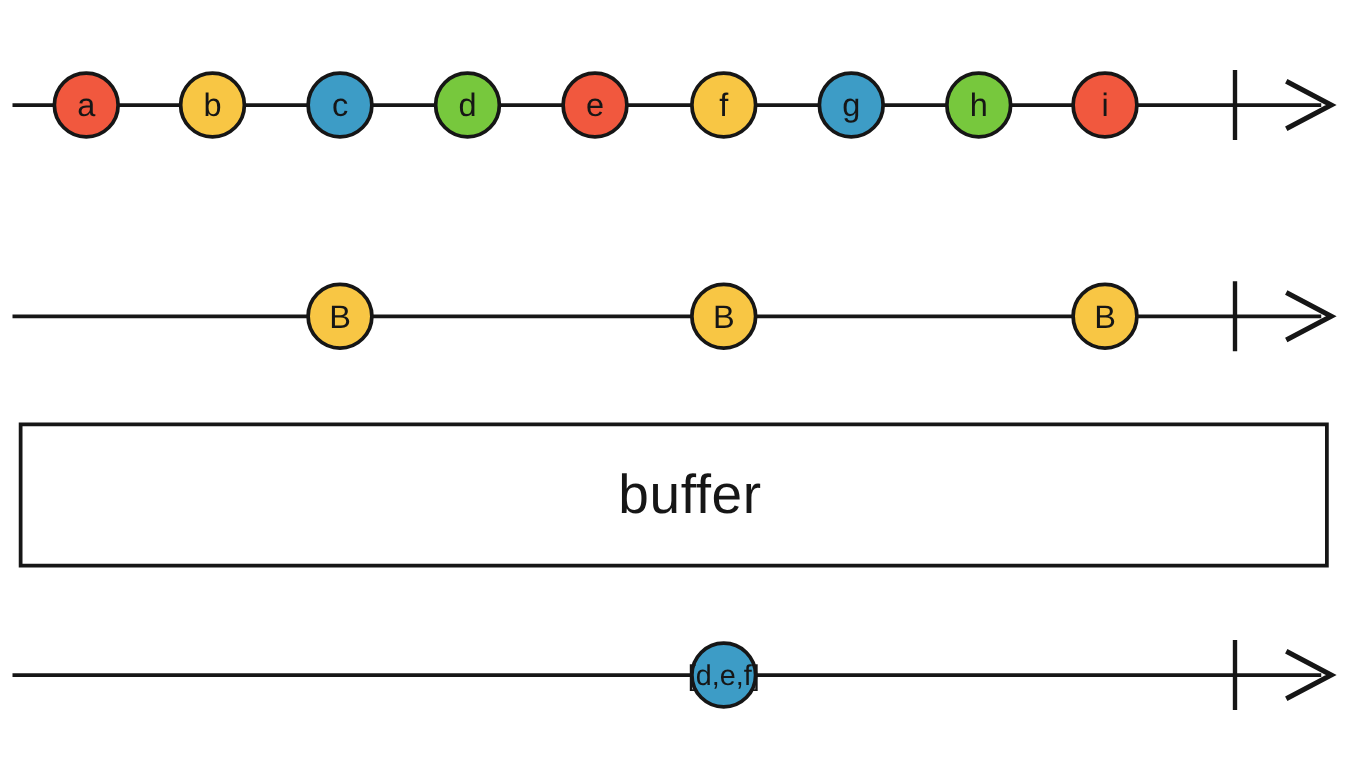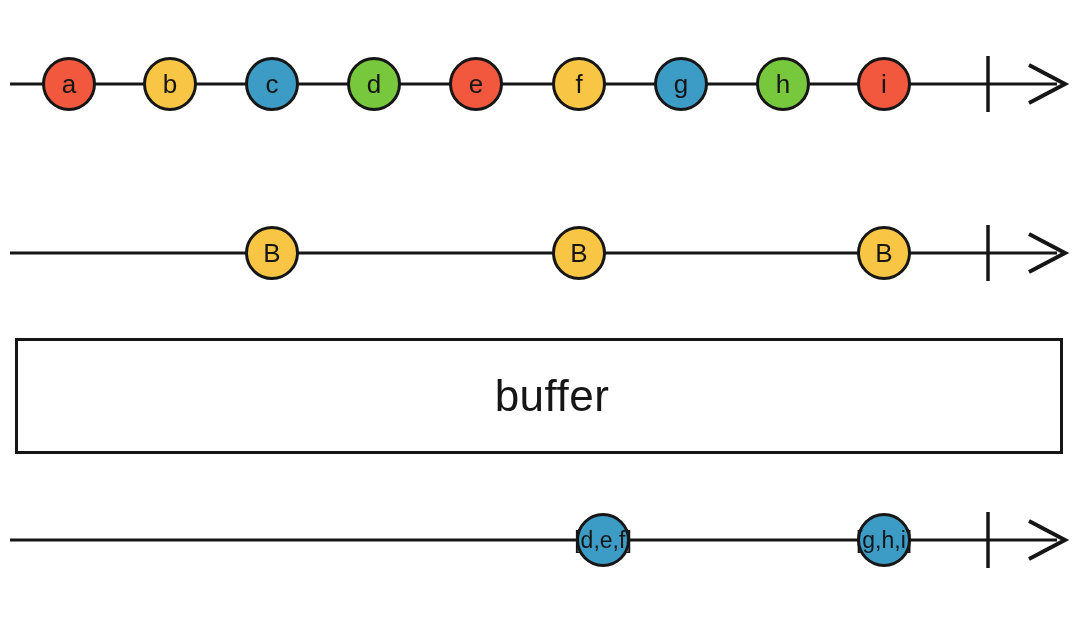--- a/index.html
+++ b/index.html
@@ -119,19 +119,16 @@
     </div>
     <div class="marble marble-boundary" style="left: 272px; top: 253px; background: rgb(248, 198, 68);">
       <span class="marble-label">B</span>
     </div>
     <div class="marble marble-boundary" style="left: 579px; top: 253px; background: rgb(248, 198, 68);">
       <span class="marble-label">B</span>
     </div>
     <div class="marble marble-boundary" style="left: 884px; top: 253px; background: rgb(248, 198, 68);">
       <span class="marble-label">B</span>
     </div>
-    <div class="marble marble-output" style="left: 579px; top: 540px; background: rgb(61, 156, 198); margin-left: 24px;">
+    <div class="marble marble-output" style="left: 579px; top: 540px; background: rgb(61, 156, 198);">
       <span class="marble-label">[d,e,f]</span>
-    </div>
-    <div class="marble marble-output" style="left: 884px; top: 540px; background: rgb(61, 156, 198);">
-      <span class="marble-label">[g,h,i]</span>
     </div>
   </div>
 
 </body></html>

